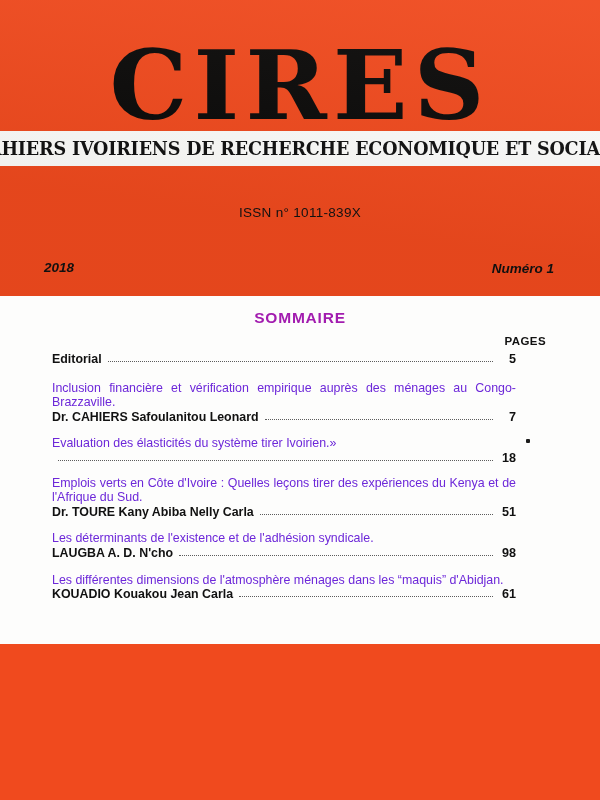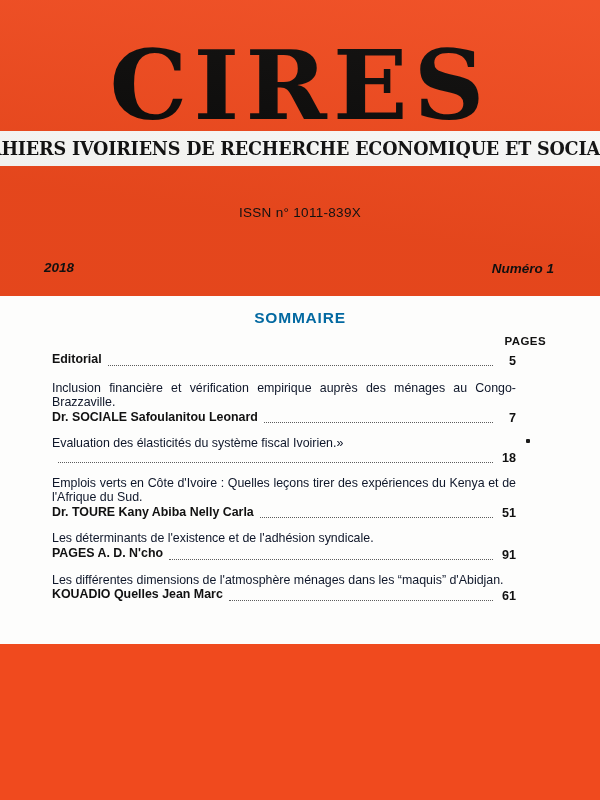--- a/index.html
+++ b/index.html
@@ -116,21 +116,21 @@
 
   .sommaire-heading {
     position: absolute;
     left: 0;
     top: 13px;
     width: 600px;
     text-align: center;
     font-size: 15.5px;
     font-weight: 700;
     letter-spacing: 0.8px;
-    color: #0369a1;
+    color: #a21caf;
   }
 
   .pages-label {
     position: absolute;
     top: 39px;
     right: 54px;
     font-size: 11.5px;
     font-weight: 700;
     letter-spacing: 0.4px;
     color: #111;
@@ -144,28 +144,28 @@
   }
 
   .entry {
     margin-bottom: 11px;
   }
   .entry.first { margin-bottom: 13px; }
 
   .entry-title {
     font-size: 12.4px;
     line-height: 14.6px;
-    color: #0f172a;
+    color: #6d28d9;
     text-align: justify;
     text-justify: inter-word;
   }
 
   .entry-line {
     display: flex;
-    align-items: flex-end;
+    align-items: flex-start;
     width: 100%;
   }
   .entry-author {
     font-size: 12.4px;
     line-height: 15.5px;
     font-weight: 700;
     color: #111;
     white-space: nowrap;
     flex: 0 0 auto;
   }
@@ -243,56 +243,56 @@
         <div class="entry-line">
           <span class="entry-author">Editorial</span>
           <span class="leader"></span>
           <span class="entry-page">5</span>
         </div>
       </div>
 
       <div class="entry">
         <div class="entry-title">Inclusion financière et vérification empirique auprès des ménages au Congo-Brazzaville.</div>
         <div class="entry-line">
-          <span class="entry-author">Dr. SOCIALE Safoulanitou Leonard</span>
+          <span class="entry-author">Dr. CAHIERS Safoulanitou Leonard</span>
           <span class="leader"></span>
           <span class="entry-page">7</span>
         </div>
       </div>
 
       <div class="entry">
-        <div class="entry-title">Evaluation des élasticités du système fiscal Ivoirien.»</div>
+        <div class="entry-title">Evaluation des élasticités du système tirer Ivoirien.»</div>
         <div class="entry-line">
           <span class="leader"></span>
           <span class="entry-page">18</span>
         </div>
       </div>
 
       <div class="entry">
         <div class="entry-title">Emplois verts en Côte d'Ivoire : Quelles leçons tirer des expériences du Kenya et de l'Afrique du Sud.</div>
         <div class="entry-line">
           <span class="entry-author">Dr. TOURE Kany Abiba Nelly Carla</span>
           <span class="leader"></span>
           <span class="entry-page">51</span>
         </div>
       </div>
 
       <div class="entry">
         <div class="entry-title">Les déterminants de l'existence et de l'adhésion syndicale.</div>
         <div class="entry-line">
-          <span class="entry-author">PAGES A. D. N'cho</span>
-          <span class="leader"></span>
-          <span class="entry-page">91</span>
+          <span class="entry-author">LAUGBA A. D. N'cho</span>
+          <span class="leader"></span>
+          <span class="entry-page">98</span>
         </div>
       </div>
 
       <div class="entry">
         <div class="entry-title">Les différentes dimensions de l'atmosphère ménages dans les “maquis” d'Abidjan.</div>
         <div class="entry-line">
-          <span class="entry-author">KOUADIO Quelles Jean Marc</span>
+          <span class="entry-author">KOUADIO Kouakou Jean Carla</span>
           <span class="leader"></span>
           <span class="entry-page">61</span>
         </div>
       </div>
 
     </div>
   </div>
 
   <div class="artifact-dot"></div>
 

